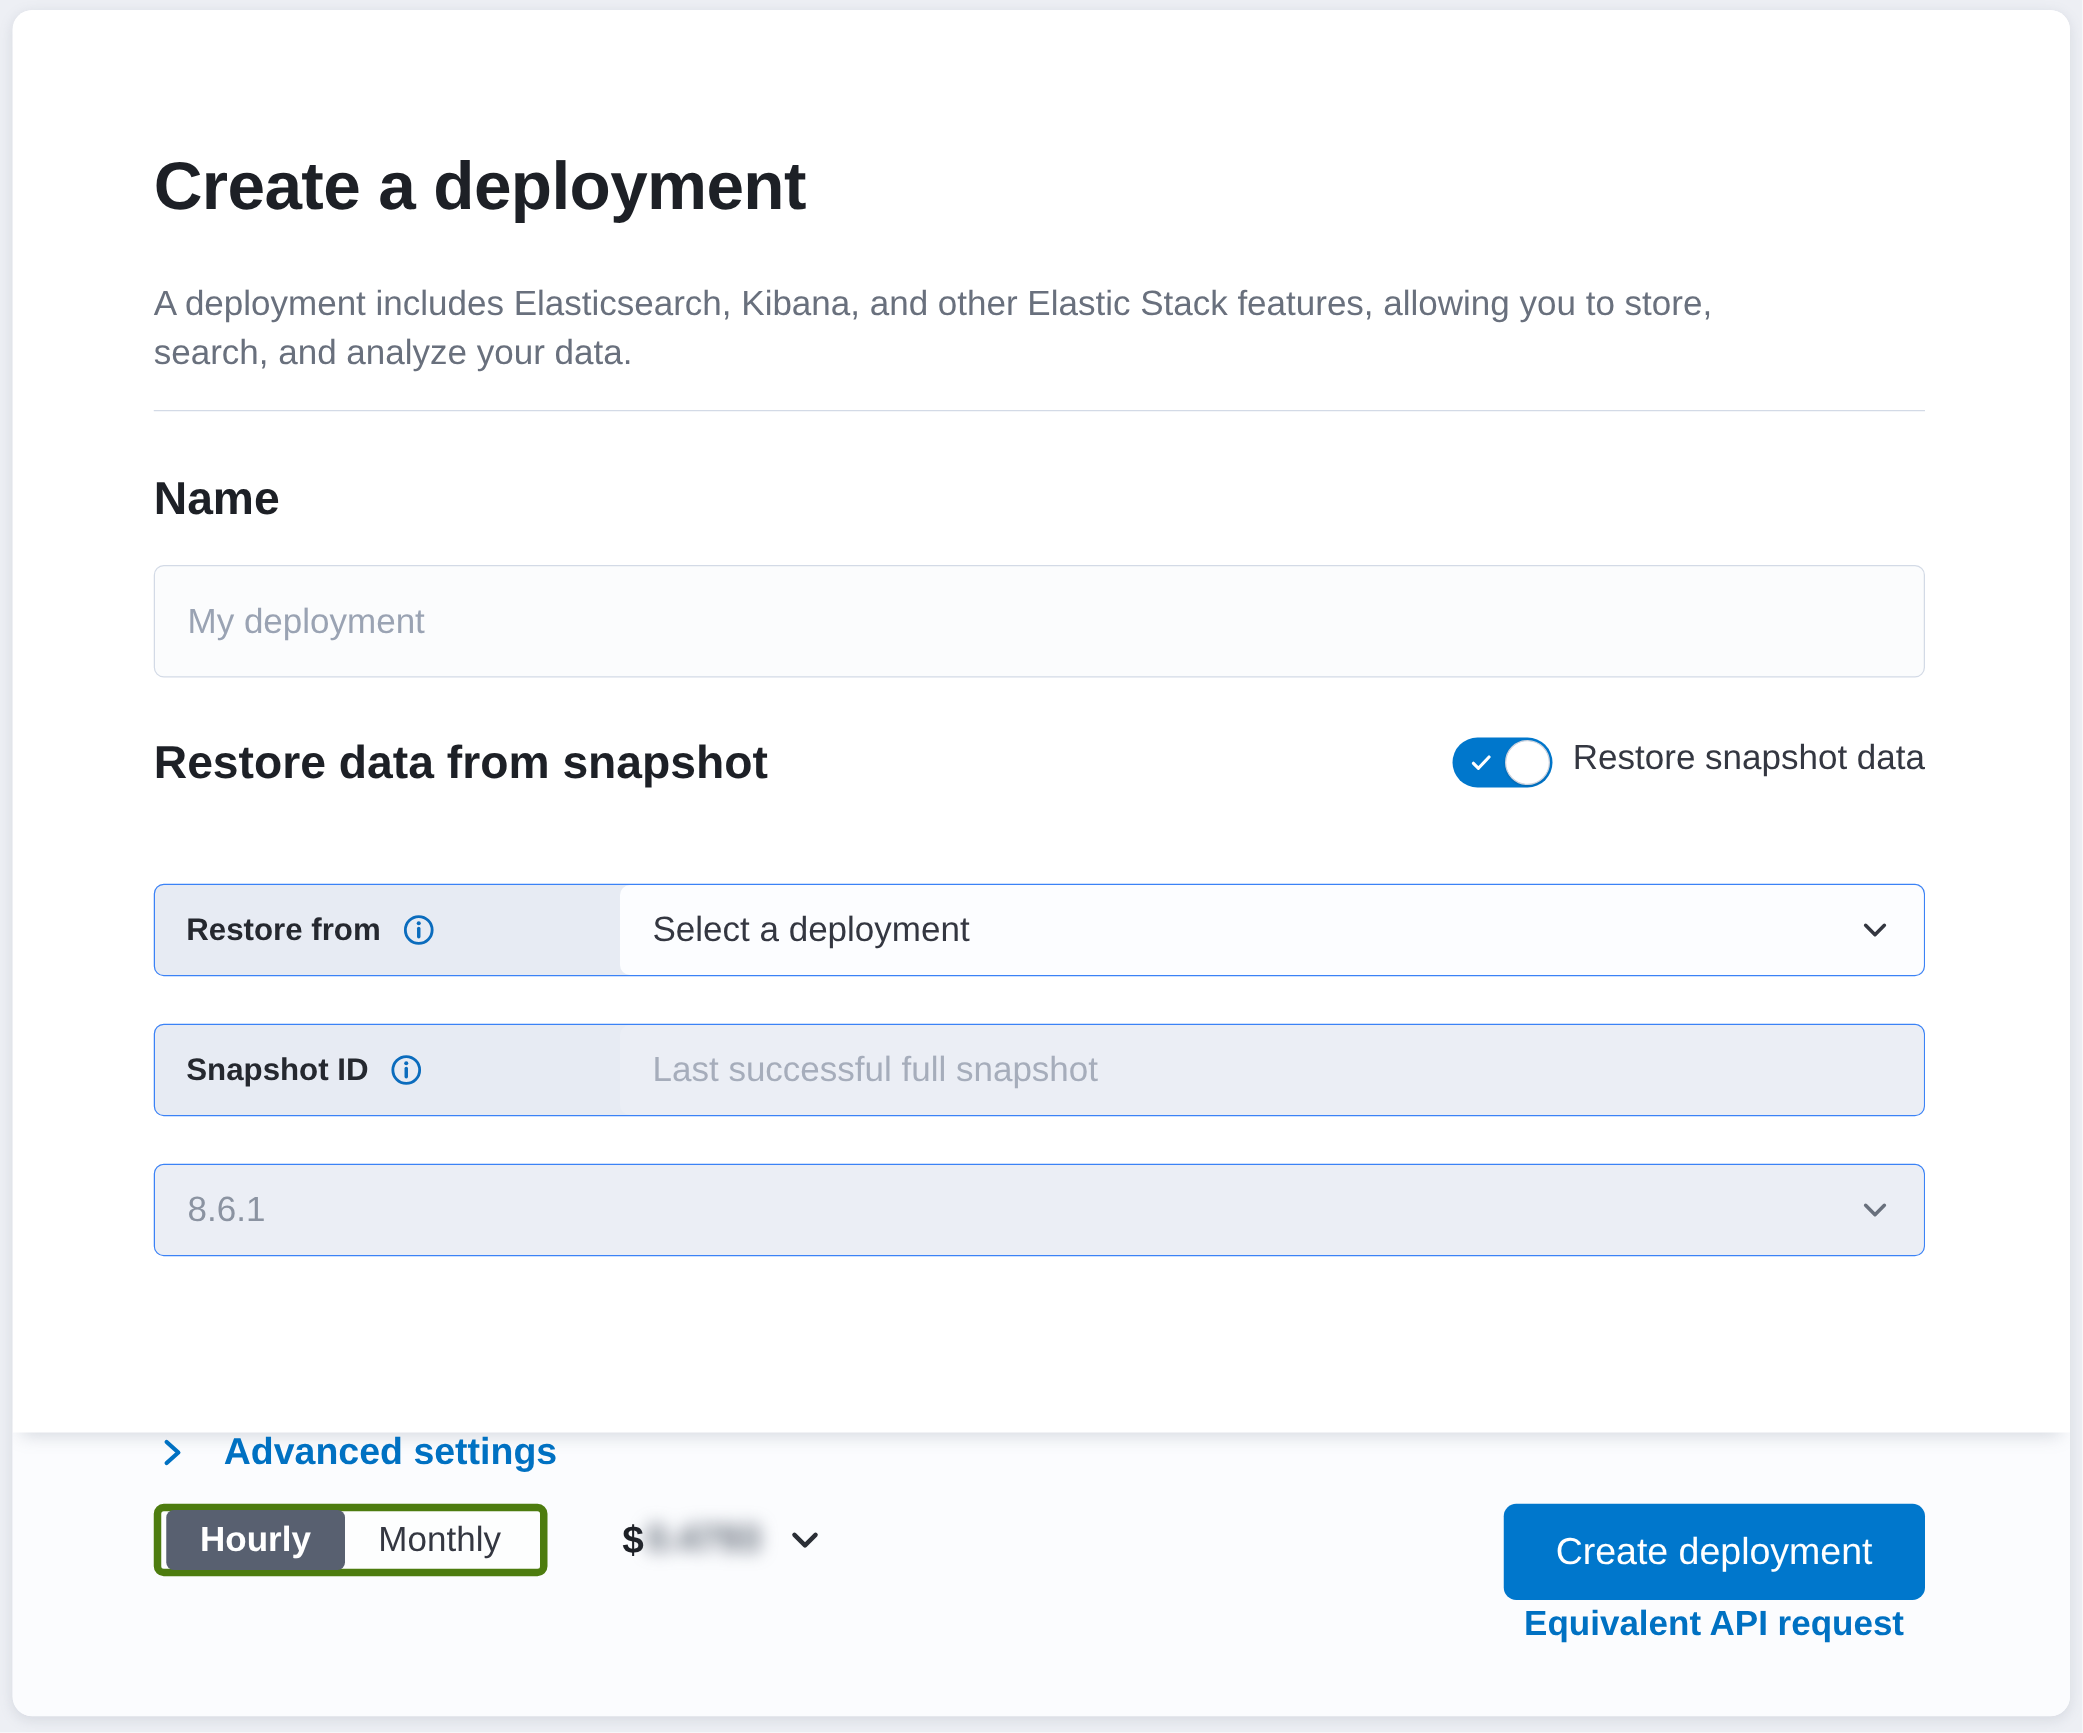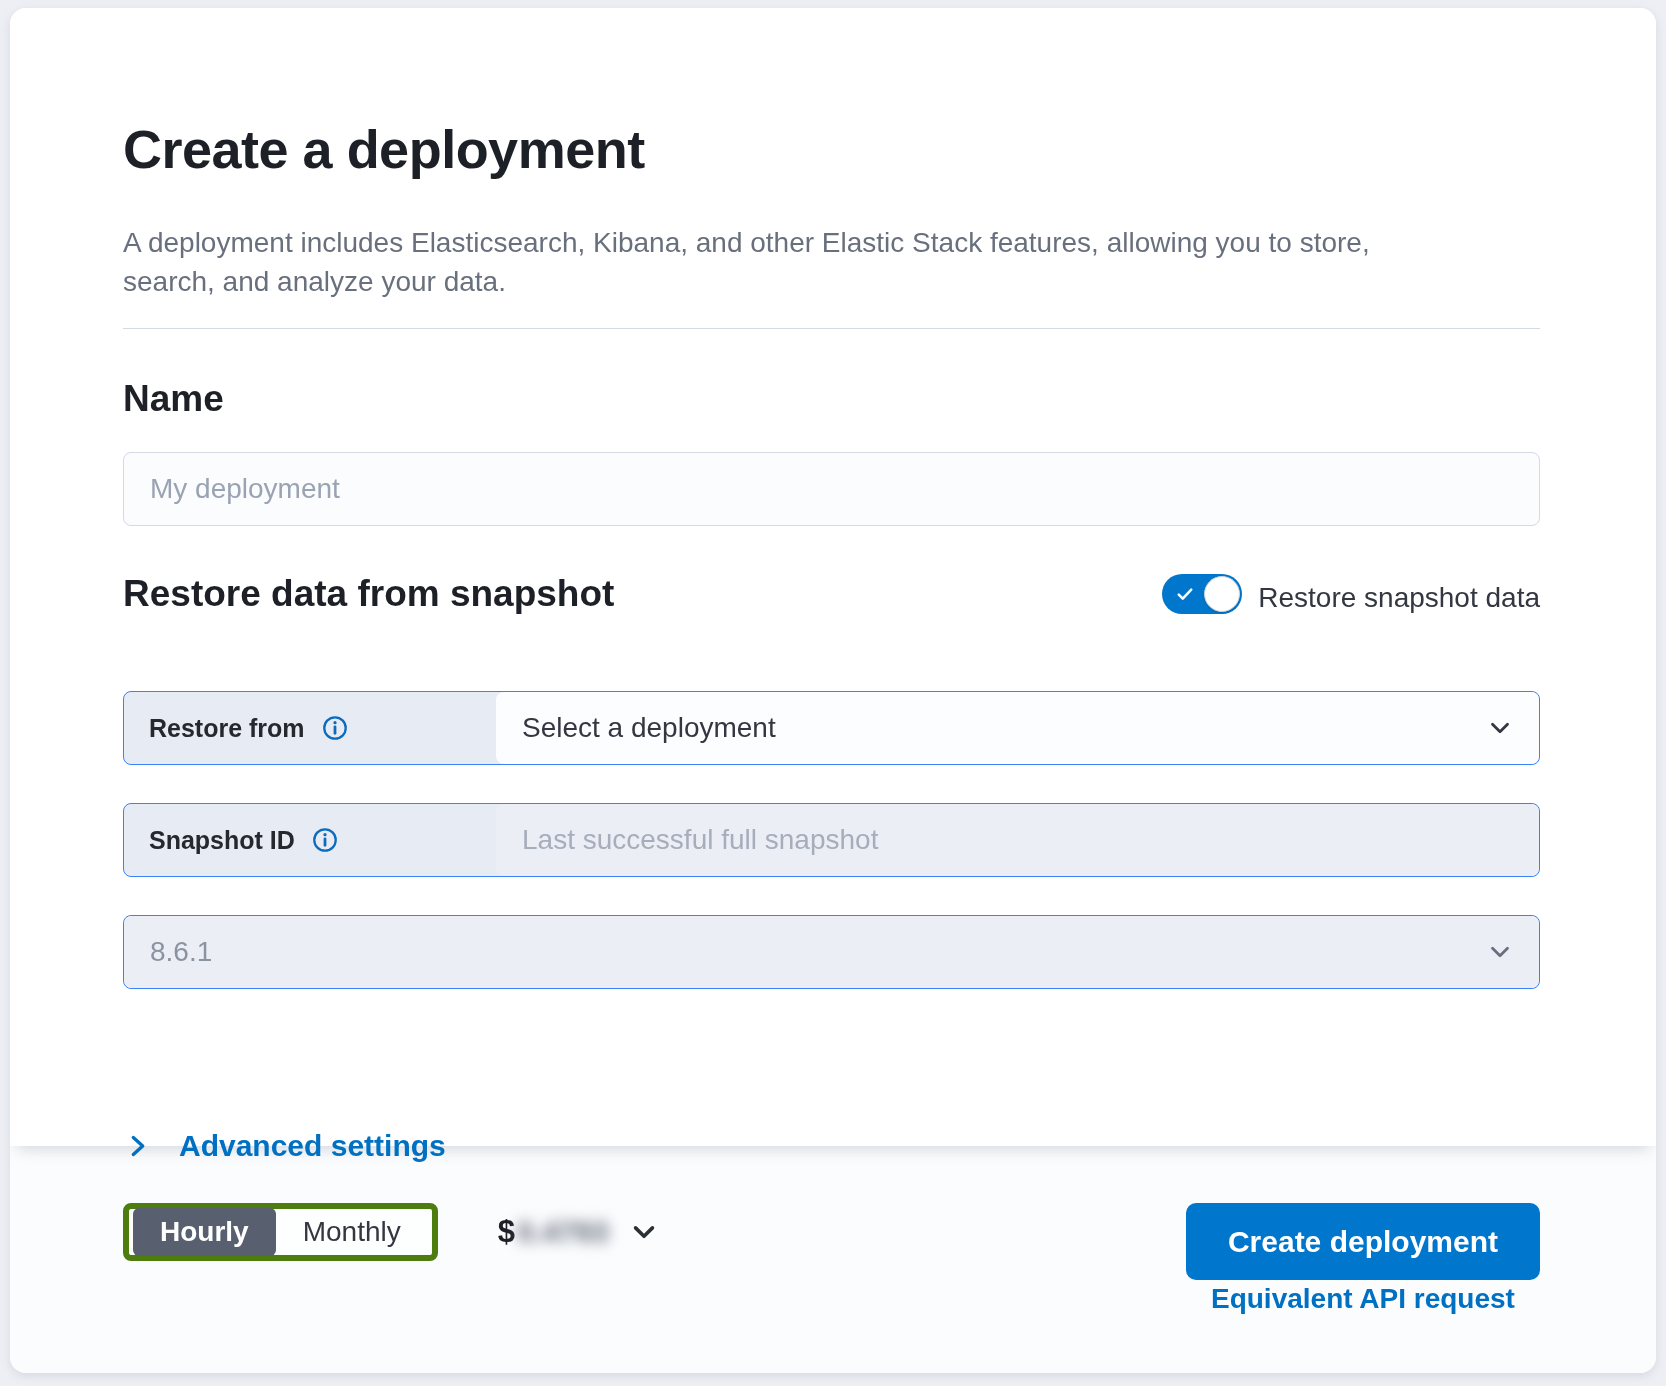--- a/index.html
+++ b/index.html
@@ -50,41 +50,41 @@
   }
   .h2 {
     font-size: 37px;
     font-weight: 700;
     color: #1d2026;
     line-height: 45px;
   }
   .name-heading { margin-bottom: 31px; }
   .name-input {
     width: 1417px;
-    height: 74px;
+    height: 90px;
     border: 1px solid #d3dae6;
     border-radius: 8px;
     background: #fbfcfd;
     font-family: inherit;
     font-size: 28px;
     color: #343741;
     padding: 0 26px;
     outline: none;
     margin-bottom: 45px;
   }
   .name-input::placeholder { color: #9aa3b3; }
   .section-header {
     width: 1417px;
     display: flex;
     align-items: center;
     justify-content: space-between;
     margin-bottom: 75px;
     height: 45px;
   }
-  .toggle-group { display: flex; align-items: flex-end; }
+  .toggle-group { display: flex; align-items: flex-start; }
   .toggle {
     width: 80px; height: 40px;
     background: #0077cc;
     border-radius: 20px;
     position: relative;
     cursor: pointer;
     flex: none;
   }
   .toggle .check { position: absolute; left: 13px; top: 10px; }
   .toggle .knob {
@@ -223,21 +223,21 @@
   }
   .create-btn {
     min-width: 308px;
     height: 77px;
     background: #0077cc;
     color: #ffffff;
     border: none;
     border-radius: 10px;
     font-family: inherit;
     font-size: 30px;
-    font-weight: 700;
+    font-weight: 400;
     padding: 0 42px;
     cursor: pointer;
   }
   .api-link {
     margin-top: 3px;
     color: #0071c2;
     font-size: 28px;
     font-weight: 600;
     text-decoration: none;
     cursor: pointer;

